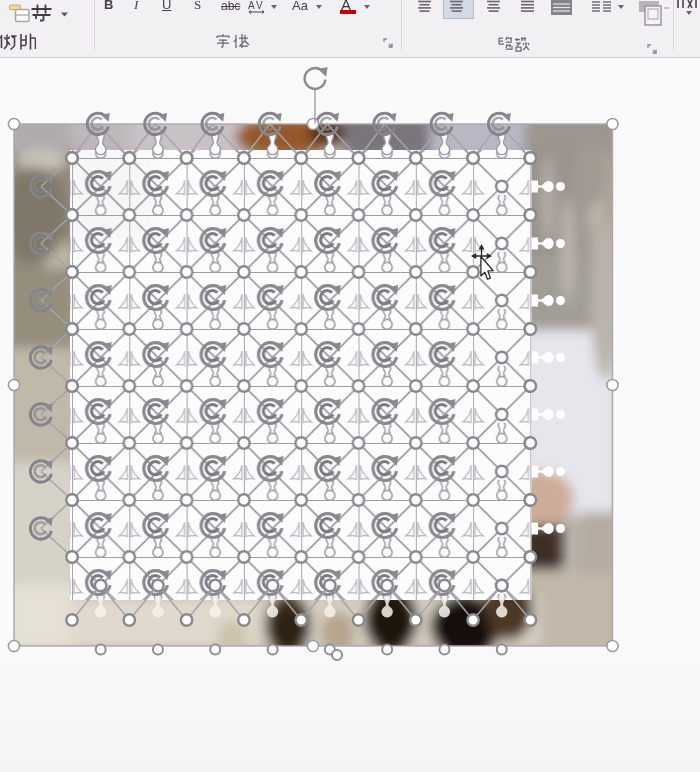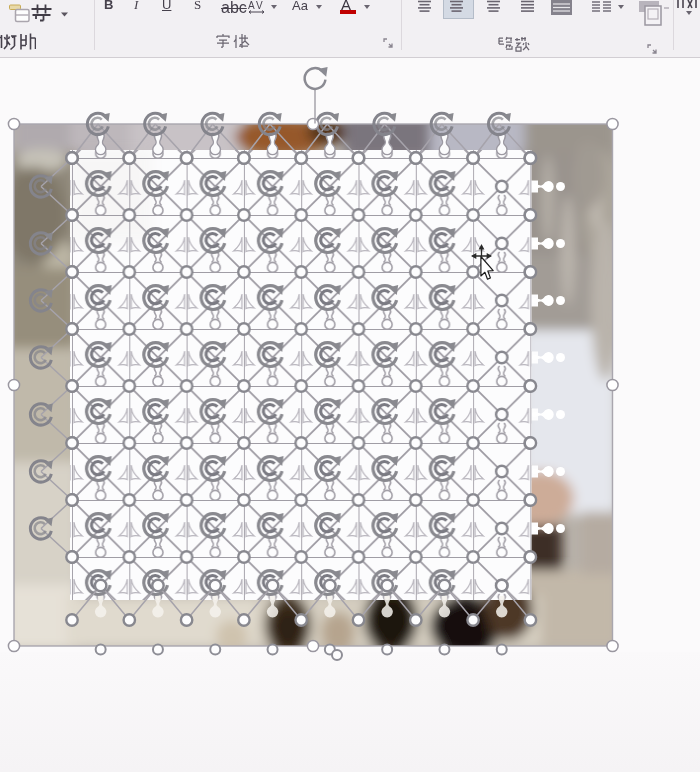--- a/index.html
+++ b/index.html
@@ -48,21 +48,21 @@
 <svg class="abs" style="left:382px;top:37px" width="12" height="12" viewBox="0 0 12 12">
       <path d="M 2,5 L 2,2 L 5,2 M 7,7 L 10,10 M 10,6.5 L 10,10 L 6.5,10" fill="none" stroke="#8a8590" stroke-width="1.3"></path>
     </svg>
 <svg class="abs" style="left:646px;top:43px" width="12" height="12" viewBox="0 0 12 12">
       <path d="M 2,5 L 2,2 L 5,2 M 7,7 L 10,10 M 10,6.5 L 10,10 L 6.5,10" fill="none" stroke="#8a8590" stroke-width="1.3"></path>
     </svg>
 <div class="lt" style="left:104px;top:-3px;font-weight:bold">B</div>
 <div class="lt" style="left:134px;top:-3px;font-style:italic;font-family:'Liberation Serif',serif">I</div>
 <div class="lt" style="left:162px;top:-3px;text-decoration:underline">U</div>
 <div class="lt" style="left:194px;top:-3px;font-family:'Liberation Serif',serif">S</div>
-<div class="lt" style="left:221px;top:-1px;font-size:16px;text-decoration:line-through">abc</div>
+<div class="lt" style="left:221px;top:-1px;font-size:12px;text-decoration:line-through">abc</div>
 <svg class="abs" style="left:248px;top:0" width="26" height="14" viewBox="0 0 26 14">
       <text x="0" y="9" font-size="10" fill="#4a4550" font-family="Liberation Sans">A</text>
       <text x="8" y="9" font-size="10" fill="#4a4550" font-family="Liberation Sans">V</text>
       <path d="M 1,12 L 16,12 M 1,12 L 3,10.5 M 1,12 L 3,13.5 M 16,12 L 14,10.5 M 16,12 L 14,13.5" stroke="#4a4550" stroke-width="1" fill="none"></path>
     </svg>
 <div class="da" style="left:271px;top:5px"></div>
 <div class="lt" style="left:292px;top:-2px;font-size:13px">Aa</div>
 <div class="da" style="left:316px;top:5px"></div>
 <div class="lt" style="left:341px;top:-4px;font-size:15px;color:#3a3540">A</div>
 <div class="abs" style="left:340px;top:10px;width:16px;height:3.5px;background:#c00000"></div>

